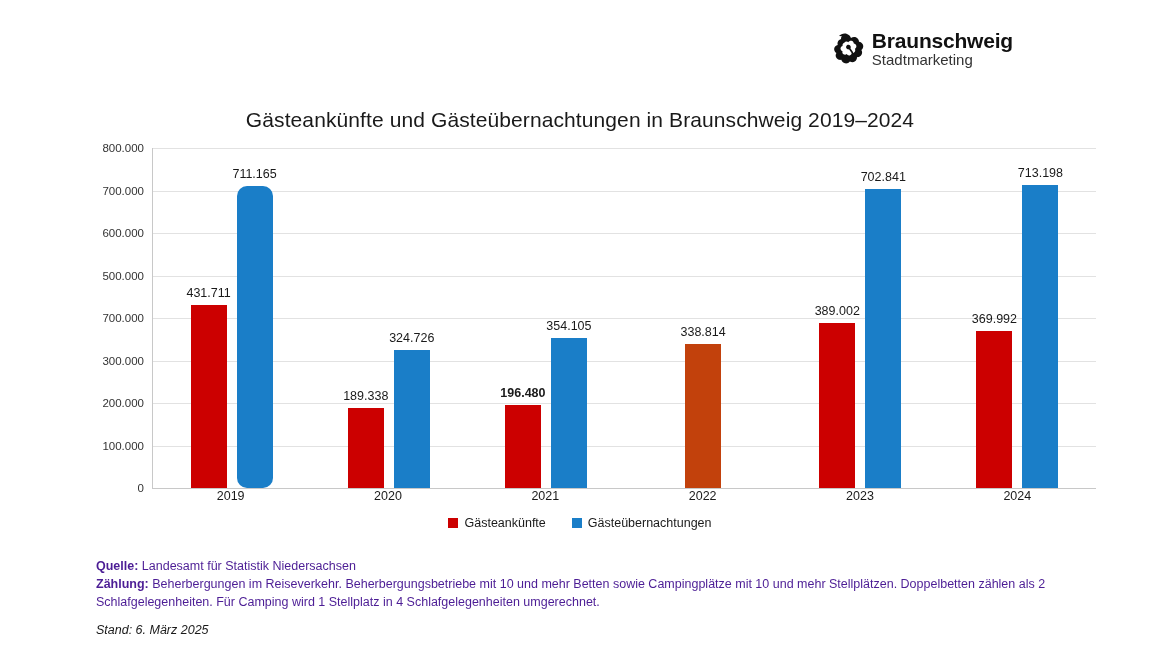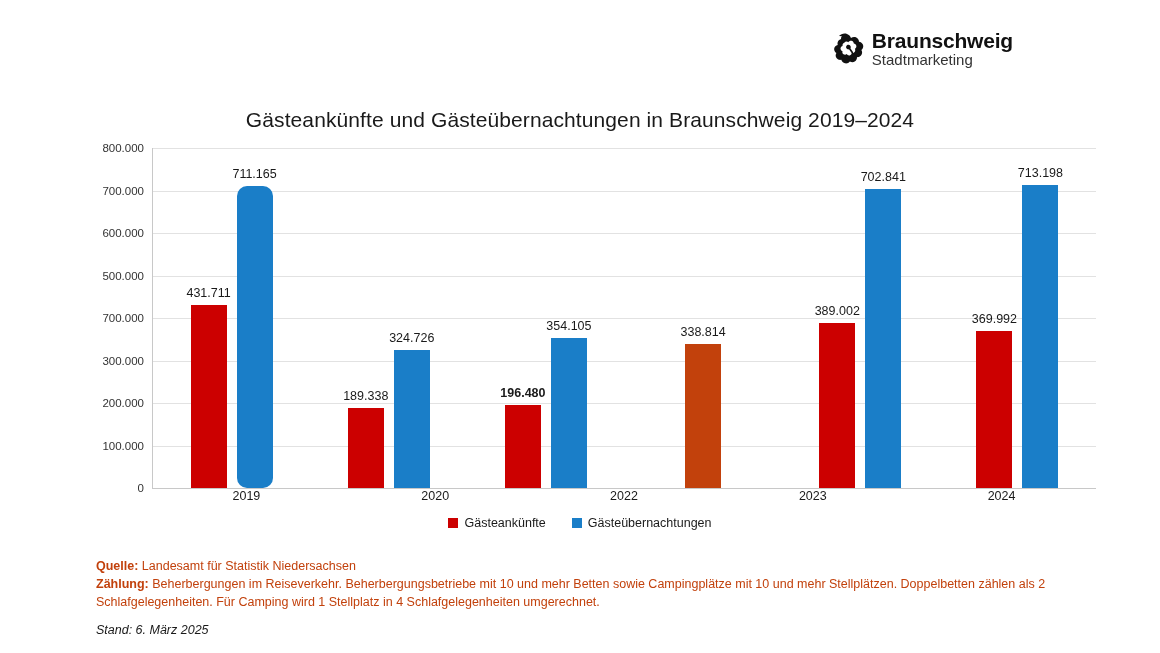--- a/index.html
+++ b/index.html
@@ -175,21 +175,21 @@
   }
 
   
   .notes {
     position: absolute;
     left: 96px;
     top: 558px;
     width: 1010px;
     font-size: 12.5px;
     line-height: 1.42;
-    color: #c2410c;
+    color: #4c1d95;
   }
   .notes b { font-weight: bold; }
   .note-line { margin: 0; }
   .stand {
     position: absolute;
     left: 96px;
     top: 623px;
     font-size: 12.5px;
     font-style: italic;
     color: #1a1a1a;
@@ -293,20 +293,21 @@
             <div class="bar blue" style="height: 303.109px; background: rgb(26, 126, 200);">
               <span class="bar-label">713.198</span>
             </div>
           </div>
         </div>
       </div>
   </div>
   <div class="x-labels" id="x-labels">
       <div class="x-label">2019</div>
       <div class="x-label">2020</div>
+      <div class="x-label">2021</div>
       <div class="x-label">2022</div>
       <div class="x-label">2023</div>
       <div class="x-label">2024</div>
     </div>
 </div>
 
 <div class="legend" id="legend">
     <div class="legend-item">
       <span class="legend-swatch" style="background: rgb(204, 0, 0);"></span>
       <span>Gästeankünfte</span>

